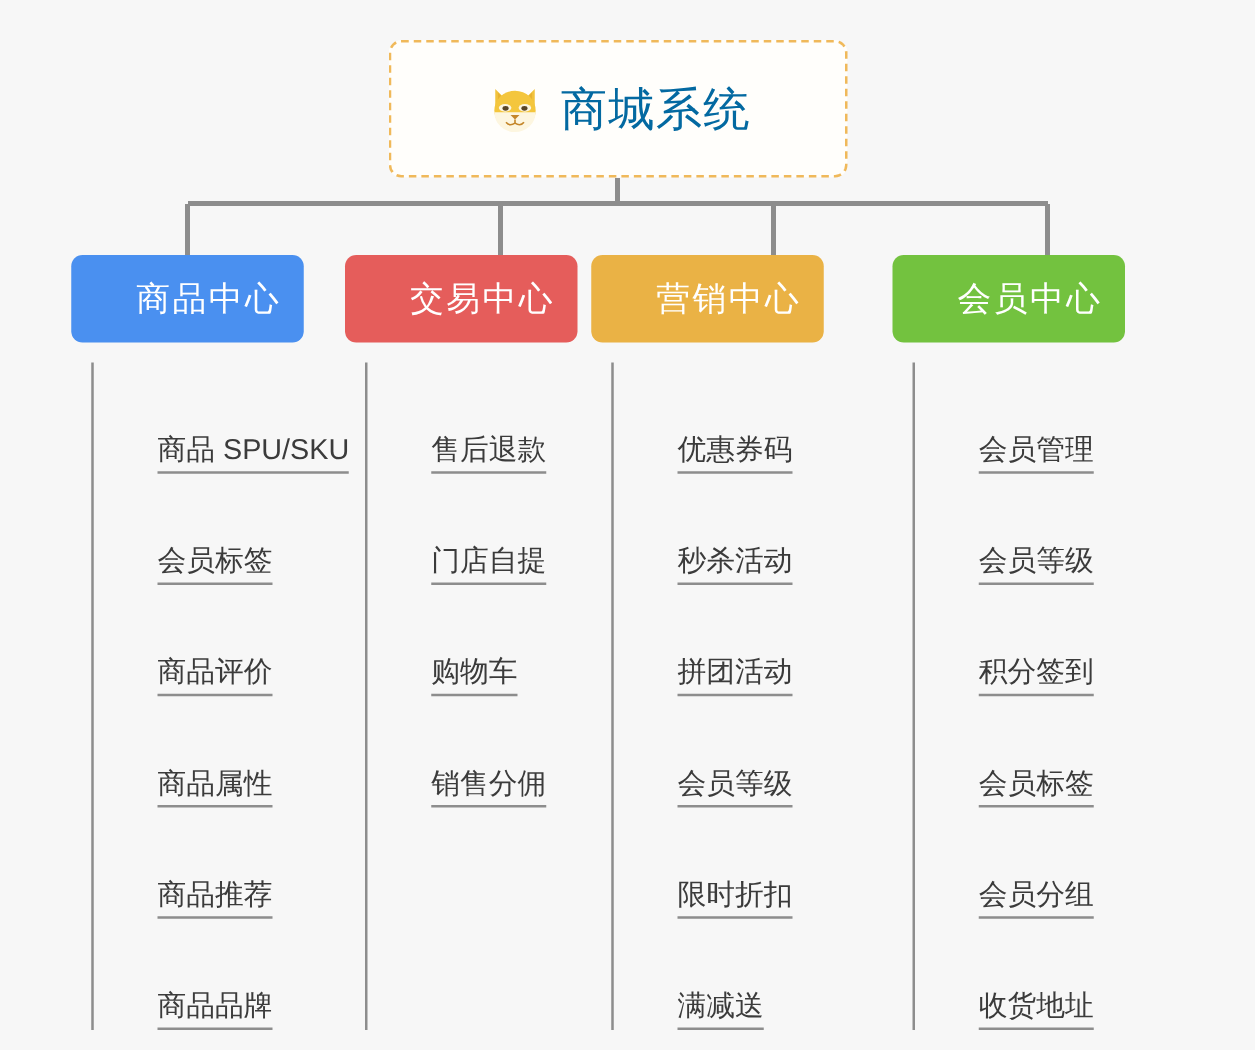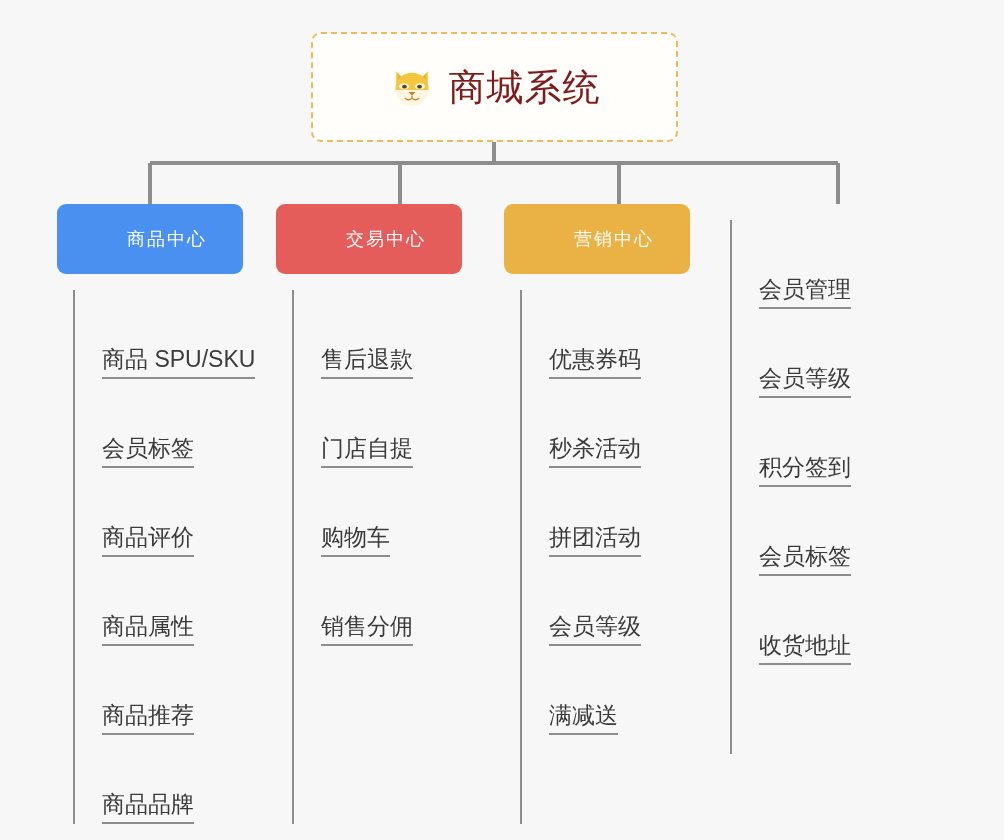--- a/index.html
+++ b/index.html
@@ -29,21 +29,21 @@
     border: 2px dashed #f0b95a;
     border-radius: 10px;
     display: flex;
     align-items: center;
     justify-content: center;
     gap: 14px;
   }
   .root-icon { width: 46px; height: 46px; display: block; }
   .root-title {
     font-size: 37px;
-    color: #7f1d1d;
+    color: #0369a1;
     letter-spacing: 1px;
     line-height: 1;
     white-space: nowrap;
   }
 
   
   #connectors {
     position: absolute;
     left: 0; top: 0;
     width: 1004px; height: 840px;
@@ -51,32 +51,32 @@
   }
 
   
   .column {
     position: absolute;
     top: 204px;
     width: 220px;
   }
   .col-0 { left: 57px; }
   .col-1 { left: 276px; }
-  .col-2 { left: 504px; }
+  .col-2 { left: 473px; }
   .col-3 { left: 714px; }
 
   .cat-header {
     width: 186px;
     height: 70px;
     border-radius: 9px;
     display: flex;
     align-items: center;
     justify-content: center;
     color: #ffffff;
-    font-size: 18px;
+    font-size: 27px;
     letter-spacing: 2px;
     line-height: 1;
     white-space: nowrap;
     padding-left: 34px;
   }
 
   .leaf-list {
     position: relative;
     margin-top: 16px;
     padding-left: 16px;
@@ -87,20 +87,21 @@
     left: 16px;
     top: 0;
     width: 2px;
     background: #8d8d8d;
   }
   .leaf-item {
     position: relative;
     height: 89px;
     display: flex;
     align-items: flex-end;
+    padding-left: 24px;
   }
   .leaf-label {
     display: inline-block;
     margin-left: 29px;
     padding-bottom: 5px;
     border-bottom: 2px solid #8d8d8d;
     font-size: 23px;
     color: #3b3b3b;
     line-height: 1.15;
     white-space: nowrap;
@@ -202,39 +203,48 @@
       <div class="leaf-item">
           <span class="leaf-label">秒杀活动</span>
         </div>
       <div class="leaf-item">
           <span class="leaf-label">拼团活动</span>
         </div>
       <div class="leaf-item">
           <span class="leaf-label">会员等级</span>
         </div>
       <div class="leaf-item">
+          <span class="leaf-label">限时折扣</span>
+        </div>
+      <div class="leaf-item">
           <span class="leaf-label">满减送</span>
         </div>
     </div>
   </div>
 
   <div class="column col-3">
+    <div class="cat-header" style="background:#73c23f">
+      <span>会员中心</span>
+    </div>
     <div class="leaf-list">
       <div class="spine" style="height:534px"></div>
       <div class="leaf-item">
           <span class="leaf-label">会员管理</span>
         </div>
       <div class="leaf-item">
           <span class="leaf-label">会员等级</span>
         </div>
       <div class="leaf-item">
           <span class="leaf-label">积分签到</span>
         </div>
       <div class="leaf-item">
           <span class="leaf-label">会员标签</span>
         </div>
       <div class="leaf-item">
+          <span class="leaf-label">会员分组</span>
+        </div>
+      <div class="leaf-item">
           <span class="leaf-label">收货地址</span>
         </div>
     </div>
   </div>
 
 </div>
 
 </body></html>

